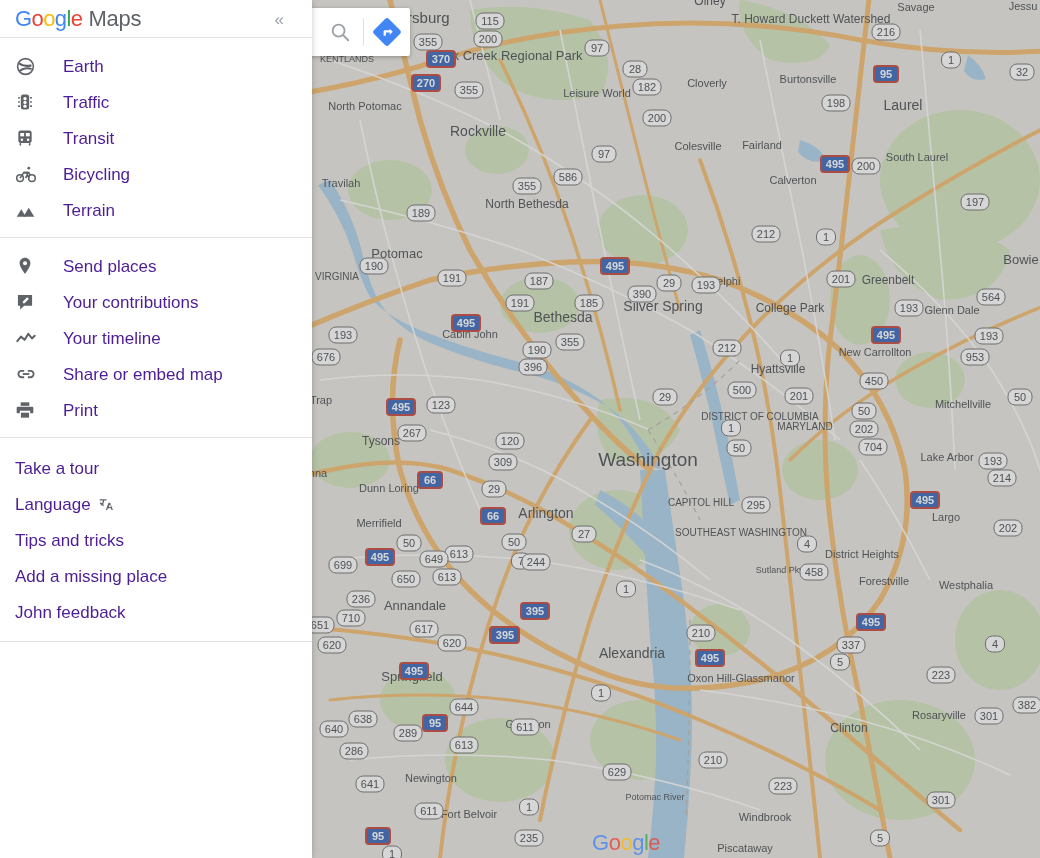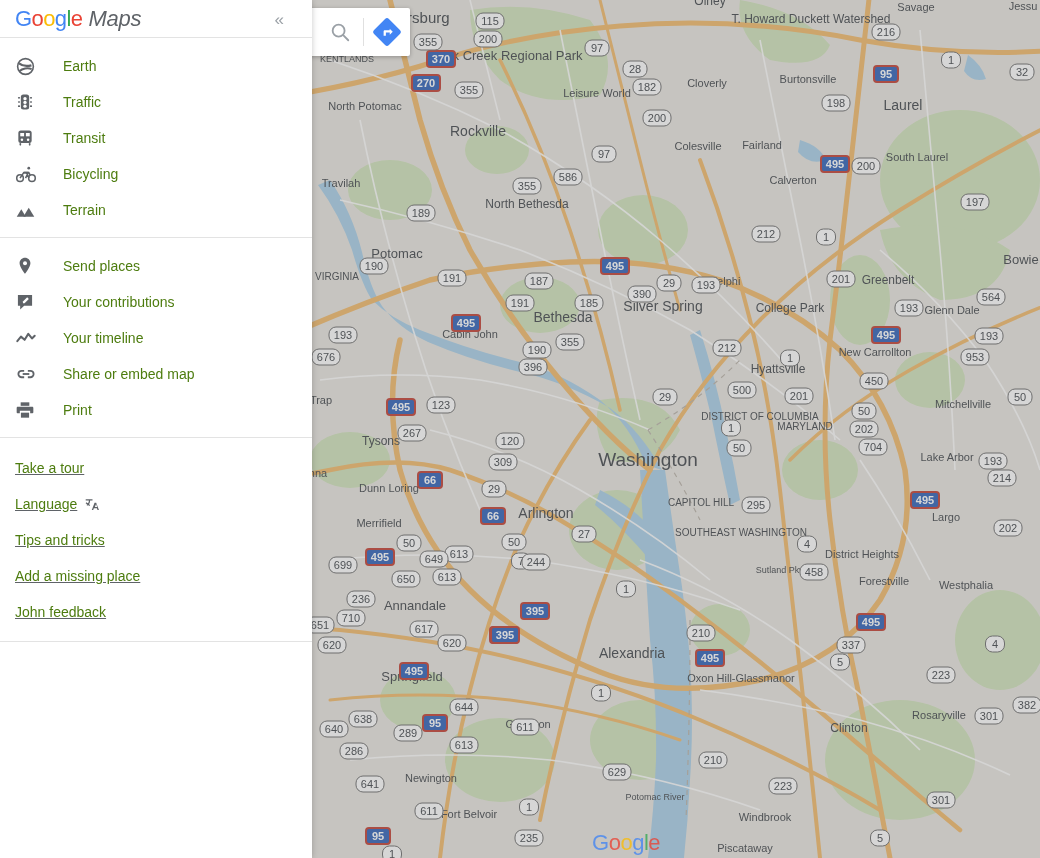--- a/index.html
+++ b/index.html
@@ -64,21 +64,21 @@
   }
   #menu-header {
     height: 37px; position: relative;
     display: flex; align-items: center;
     padding-left: 15px;
   }
   #brand { display: flex; align-items: baseline; user-select: none; }
   #brand .g-logo { font-size: 22px; letter-spacing: -0.6px; font-weight: 400; }
   #brand .g-logo span { font-family: "Liberation Sans", sans-serif; }
   #brand .maps-word {
-    font-size: 22px; color: #5f6368; margin-left: 6px; letter-spacing: -0.2px; font-style: italic;
+    font-size: 22px; color: #5f6368; margin-left: 6px; letter-spacing: -0.2px;
   }
   #collapse-btn {
     position: absolute; right: 22px; top: 50%; transform: translateY(-50%);
     color: #9aa0a6; font-size: 17px; line-height: 1;
     cursor: pointer; padding: 4px 6px;
     font-family: "Liberation Sans", sans-serif;
   }
   .menu-divider { height: 1px; background: #e3e3e3; width: 100%; }
 
   .menu-group { padding: 4px 0; }
@@ -91,25 +91,25 @@
     cursor: pointer;
     color: #5f6368;
     font-size: 14px;
   }
   .menu-item .mi-icon {
     width: 28px; min-width: 28px; height: 24px;
     display: flex; align-items: center; justify-content: flex-start;
     color: #5f6368;
   }
   .menu-item .mi-label {
-    margin-left: 20px; color: #4d7c0f; font-size: 14px; line-height: 1;
+    margin-left: 20px; color: #4c1d95; font-size: 17px; line-height: 1;
     white-space: nowrap;
   }
   .menu-item.plain .mi-label { margin-left: 0; }
-  .menu-item.plain { padding-left: 15px; text-decoration: underline; }
+  .menu-item.plain { padding-left: 15px; }
   .mi-trail-icon { margin-left: 7px; display: inline-flex; align-items: center; color:#5f6368; }
 
   
   #google-watermark {
     position: absolute; left: 592px; bottom: 2px;
     z-index: 6; user-select: none;
     font-size: 22px; letter-spacing: -0.5px; opacity: 0.78;
   }
 </style>
 </head>

